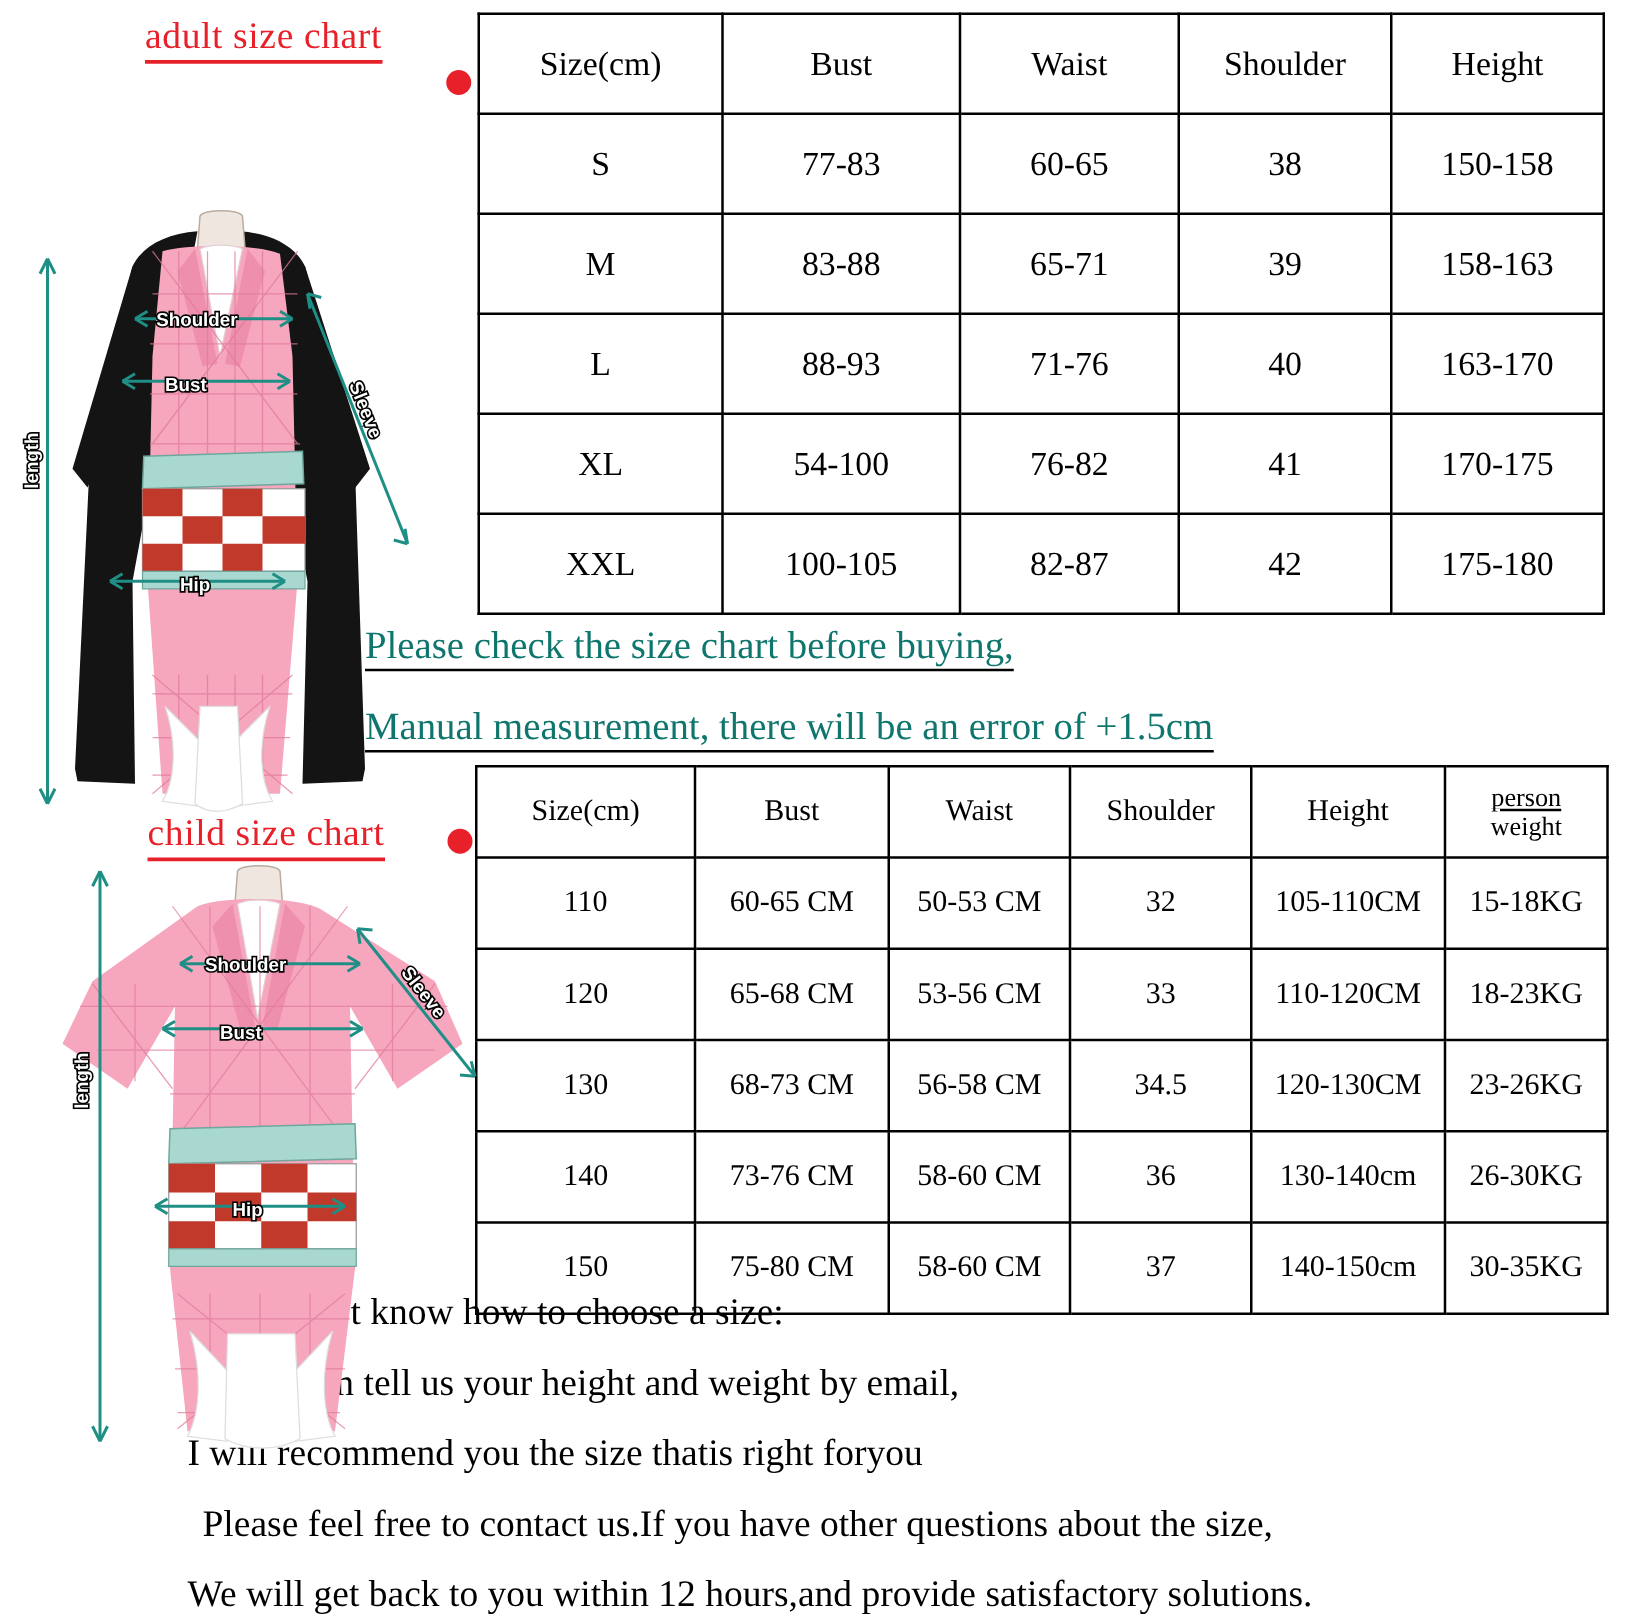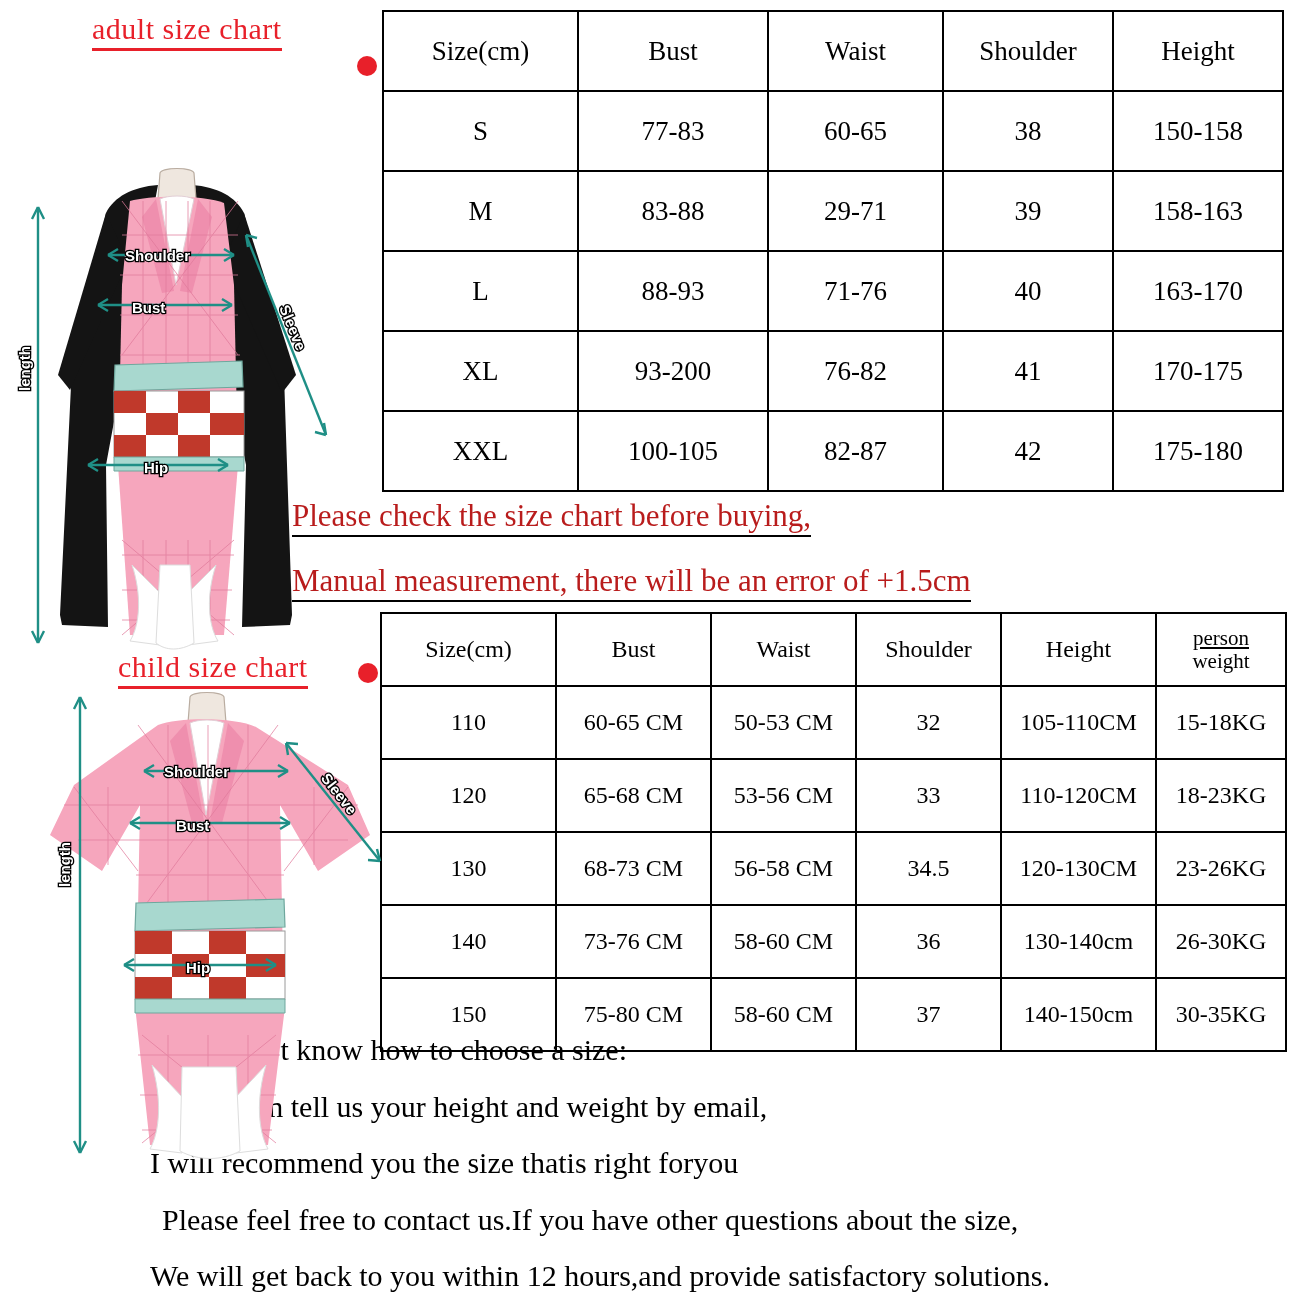--- a/index.html
+++ b/index.html
@@ -79,21 +79,21 @@
     font-size: 21px;
     line-height: 1.05;
   }
   #child-table td.hdr-weight .u { text-decoration: underline; }
 
   
   .note {
     position: absolute;
     font-family: "Liberation Serif", serif;
     font-size: 31px;
-    color: #b91c1c;
+    color: #0f766e;
     white-space: nowrap;
   }
   .note.underline { border-bottom: 2px solid #000; padding-bottom: 1px; }
 
   .footer-line {
     position: absolute;
     font-family: "Liberation Serif", serif;
     font-size: 30px;
     color: #000;
     white-space: nowrap;
@@ -109,21 +109,21 @@
     font-weight: bold;
     fill: #ffffff;
     stroke: #000;
     stroke-width: 2.6px;
     paint-order: stroke fill;
   }
 </style>
 </head>
 <body>
 
-<div class="chart-label" style="left:92px; top:12px;">adult size chart</div>
+<div class="chart-label" style="left:116px; top:12px;">adult size chart</div>
 <div class="label-dot" style="left:357px; top:56px;"></div>
 
 <table class="size-table" id="adult-table">
   <colgroup>
     <col style="width:195px">
     <col style="width:190px">
     <col style="width:175px">
     <col style="width:170px">
     <col style="width:170px">
   </colgroup>
@@ -138,34 +138,34 @@
     <tr>
       <td>S</td>
       <td>77-83</td>
       <td>60-65</td>
       <td>38</td>
       <td>150-158</td>
     </tr>
     <tr>
       <td>M</td>
       <td>83-88</td>
-      <td>29-71</td>
+      <td>65-71</td>
       <td>39</td>
       <td>158-163</td>
     </tr>
     <tr>
       <td>L</td>
       <td>88-93</td>
       <td>71-76</td>
       <td>40</td>
       <td>163-170</td>
     </tr>
     <tr>
       <td>XL</td>
-      <td>93-200</td>
+      <td>54-100</td>
       <td>76-82</td>
       <td>41</td>
       <td>170-175</td>
     </tr>
     <tr>
       <td>XXL</td>
       <td>100-105</td>
       <td>82-87</td>
       <td>42</td>
       <td>175-180</td>

